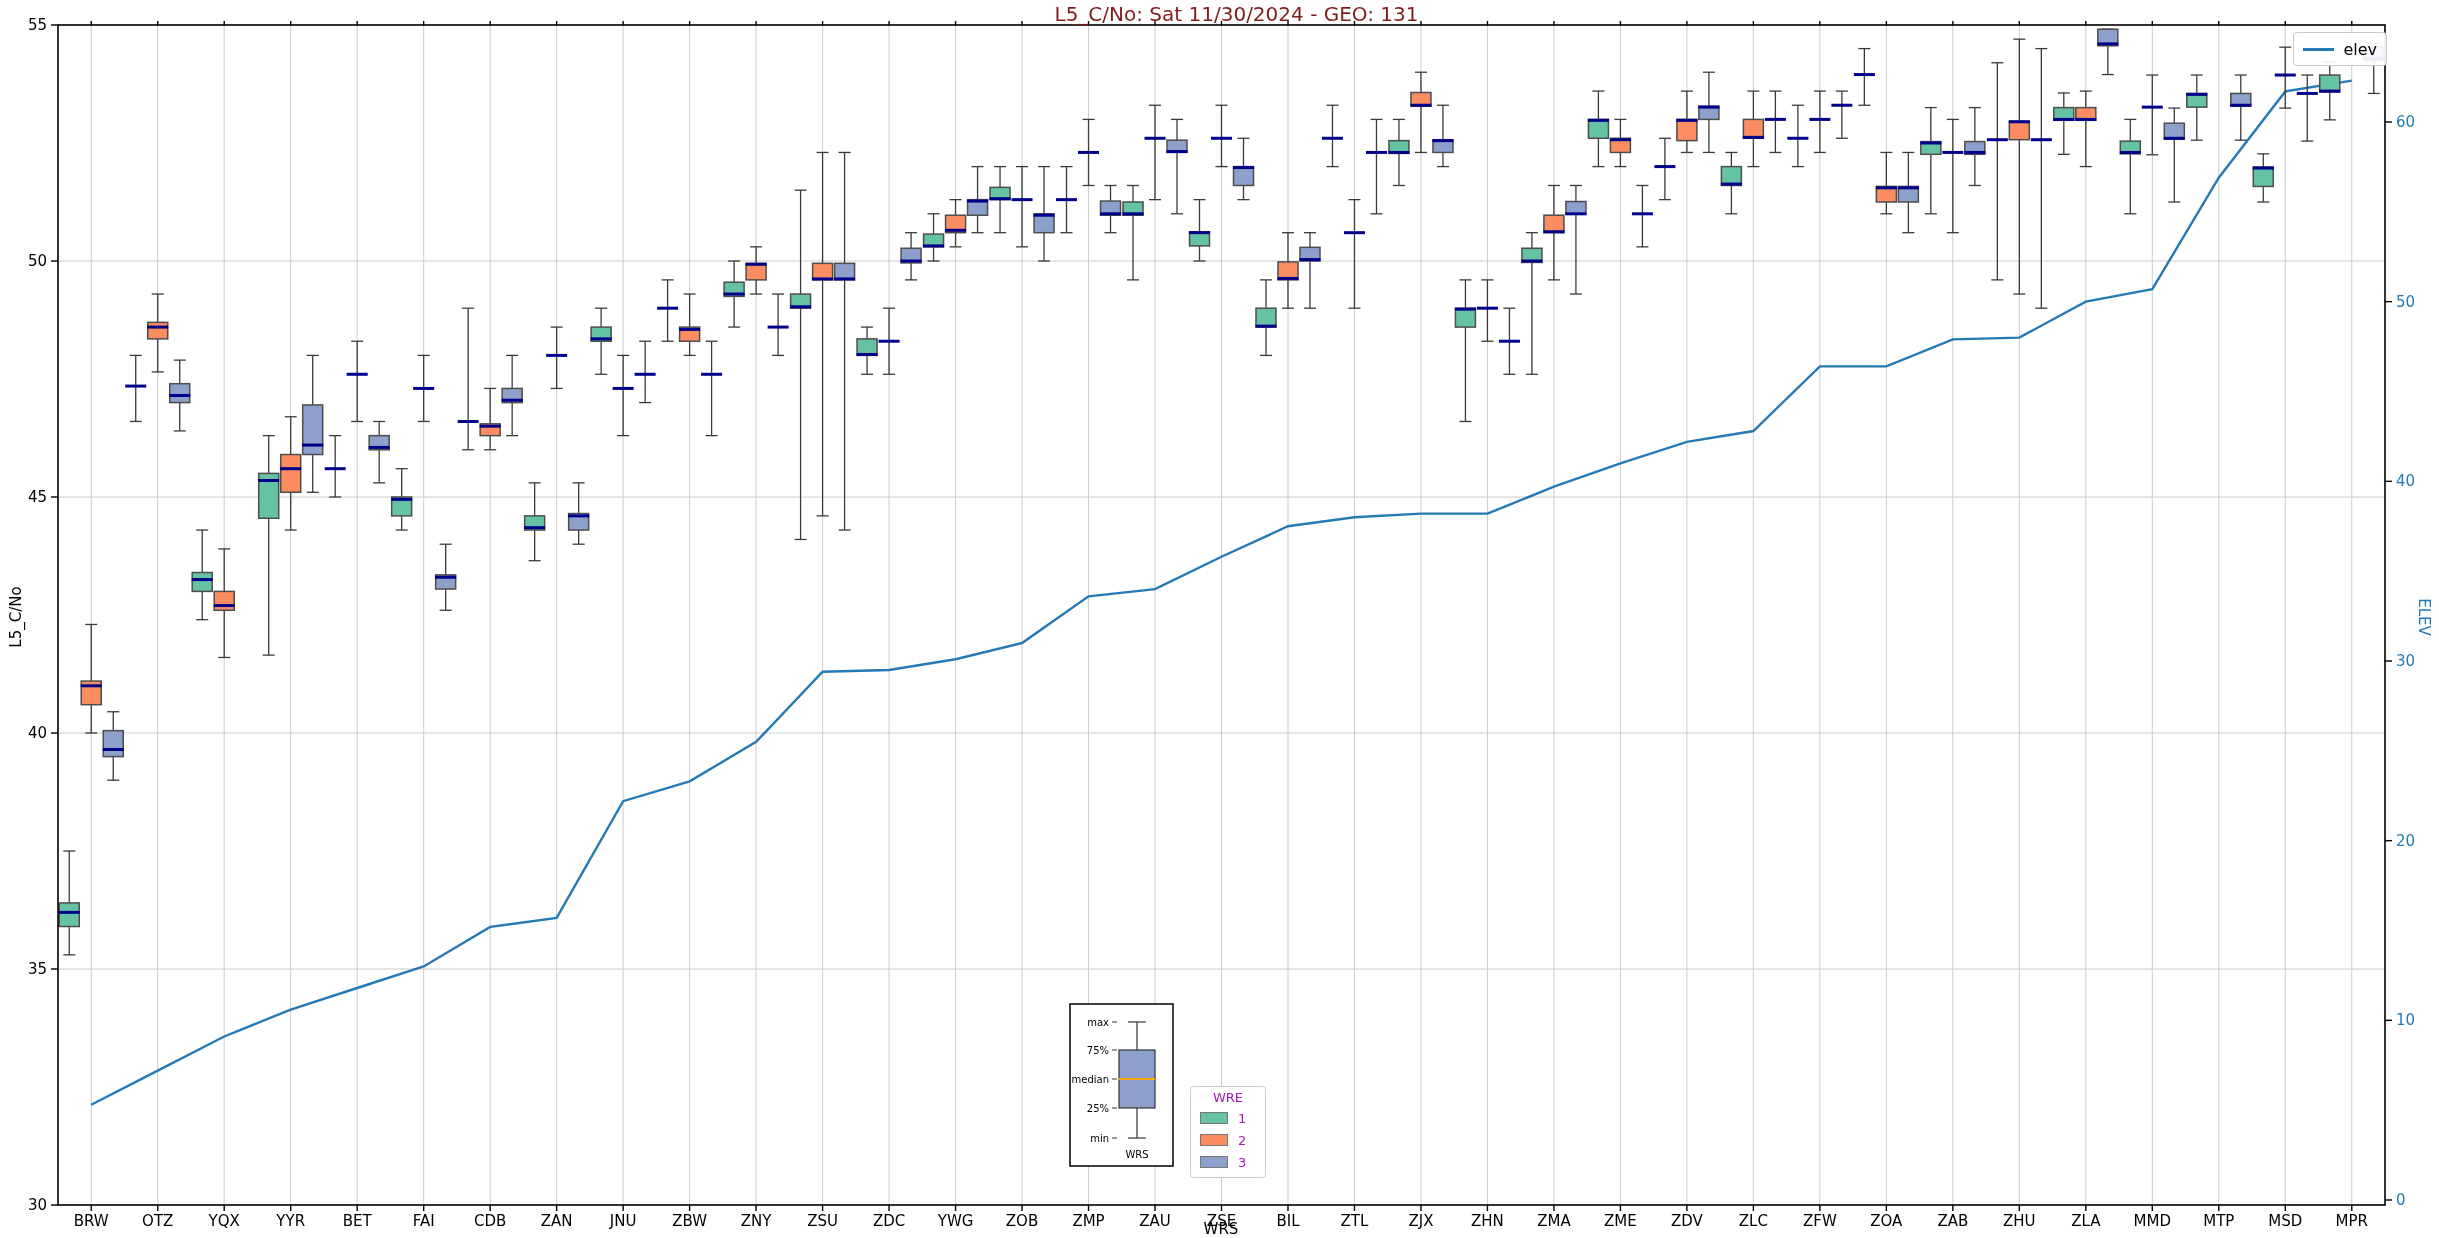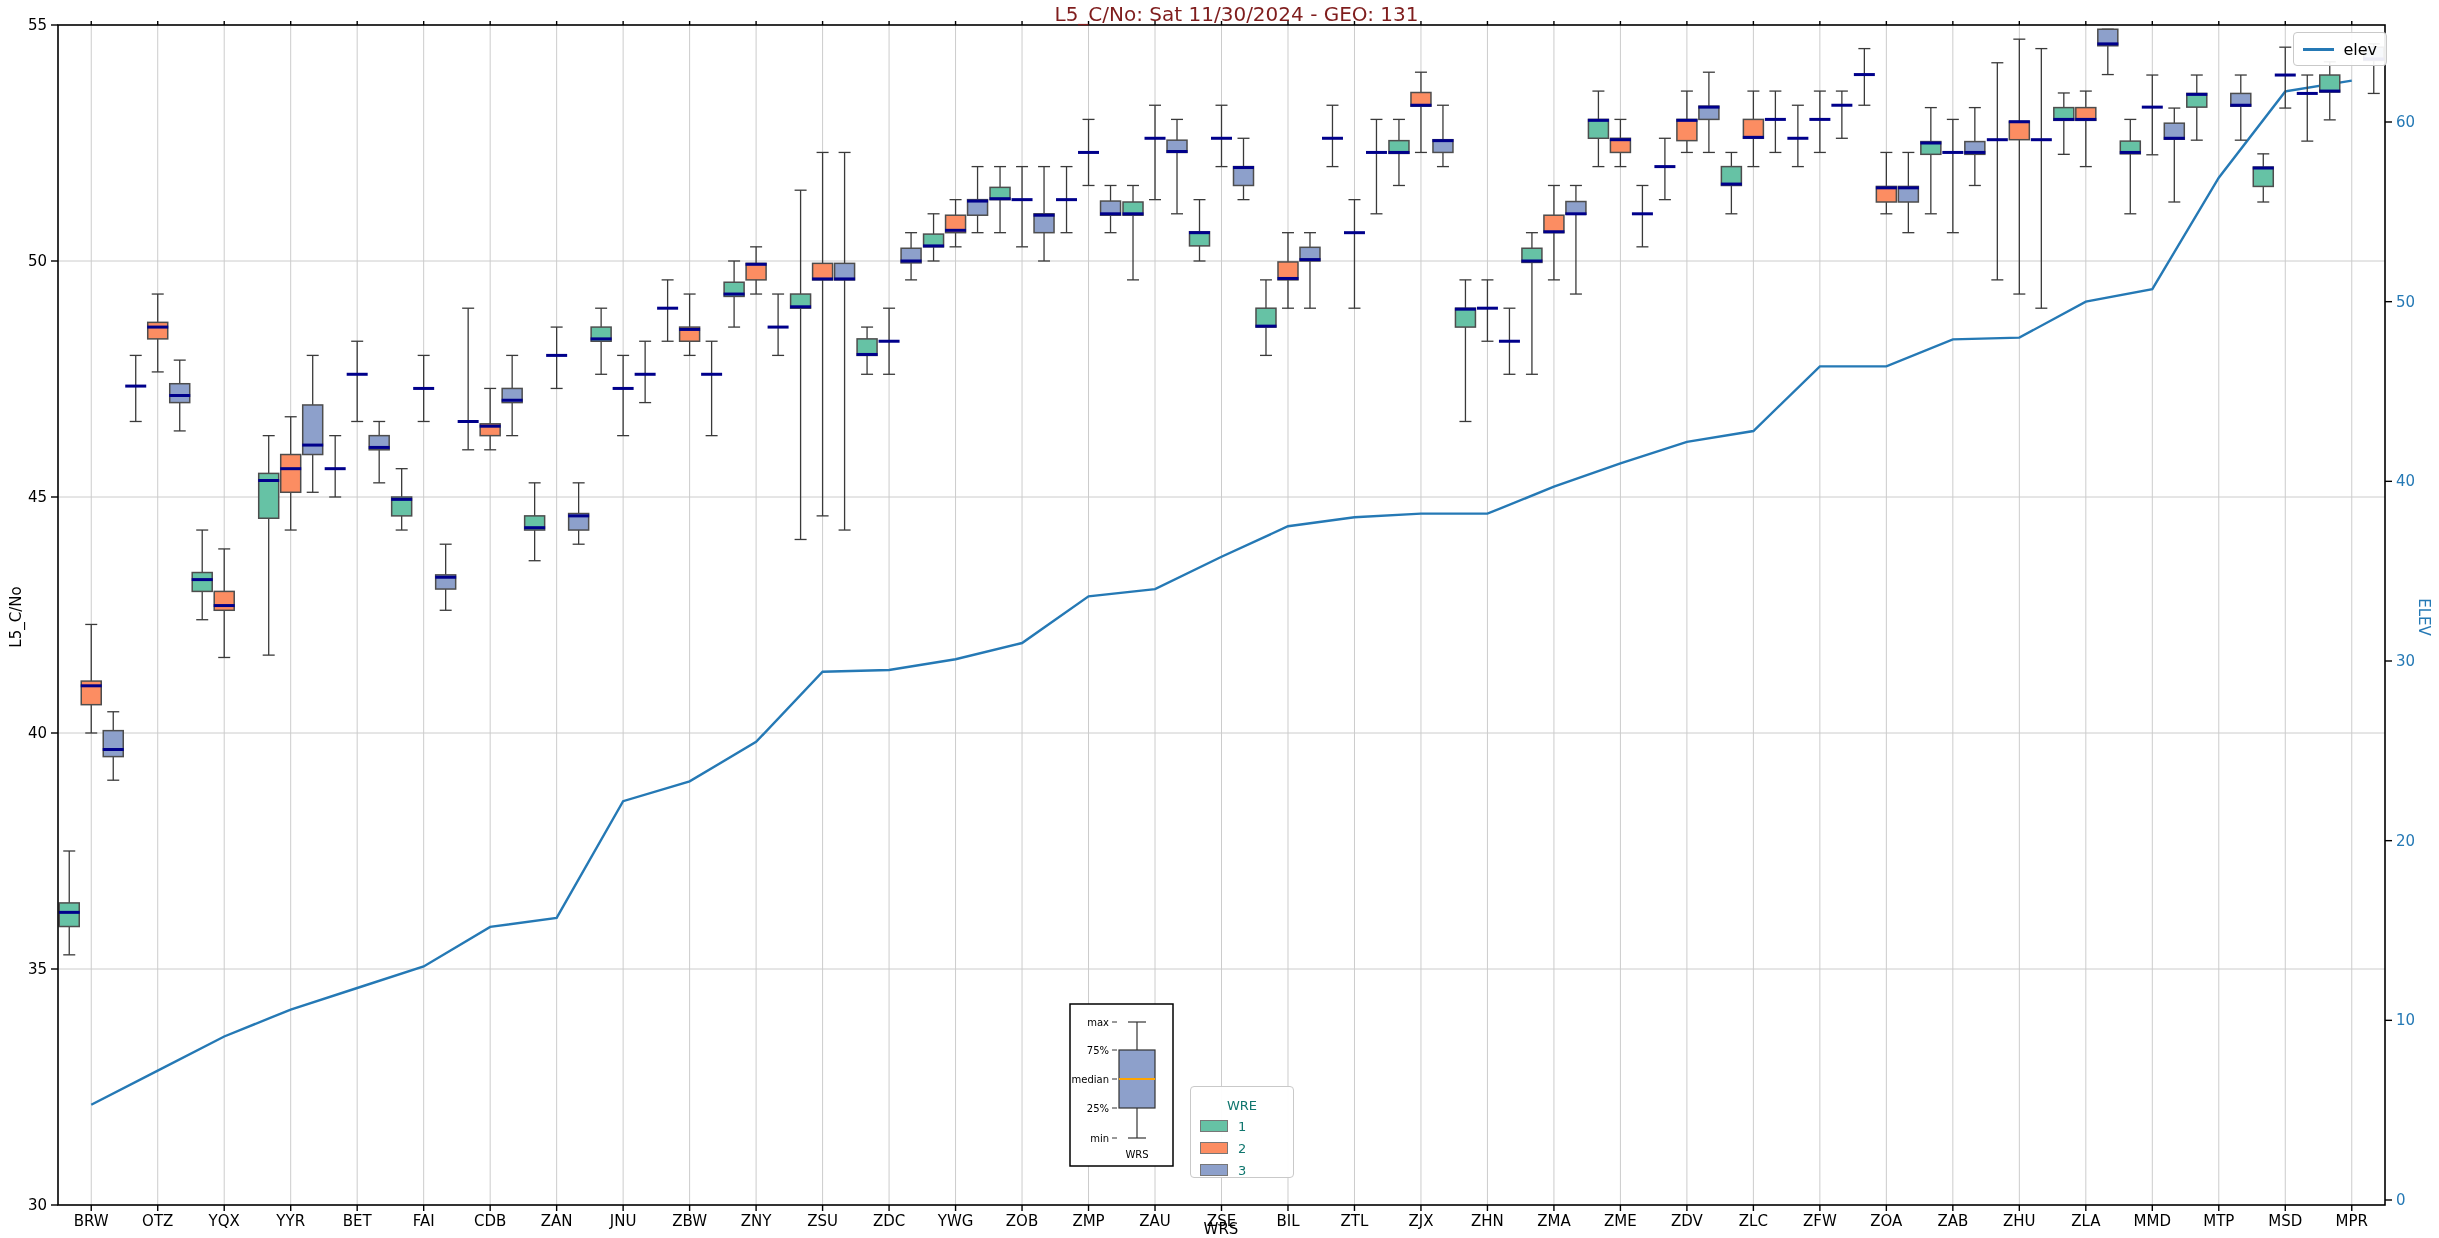--- a/index.html
+++ b/index.html
@@ -14,23 +14,23 @@
   .ylab-right{position:absolute;left:2424px;top:617px;
          transform:translate(-50%,-50%) rotate(90deg);white-space:nowrap;
          font-size:15px;}
   .xlab{position:absolute;left:1221px;top:1229px;transform:translate(-50%,-50%);
          font-size:15px;color:#000;}
   .legend-elev{position:absolute;left:2293px;top:32px;width:94px;height:34px;
          border:1px solid #c9c9c9;border-radius:4px;background:rgba(255,255,255,.92);
          display:flex;align-items:center;box-sizing:border-box;padding:0 9px;gap:9px;}
   .legend-elev .line{display:inline-block;width:34px;height:3px;}
   .legend-elev .lbl{font-size:16px;color:#000;}
-  .legend-wre{position:absolute;left:1190px;top:1086px;width:104px;height:92px;
+  .legend-wre{position:absolute;left:1190px;top:1086px;width:76px;height:92px;
          border:1px solid #c9c9c9;border-radius:4px;background:rgba(255,255,255,.95);
-         box-sizing:border-box;padding:11px 9px;font-size:13px;color:#0f766e;}
+         box-sizing:border-box;padding:3px 9px;font-size:13px;color:#a21caf;}
   .legend-wre .ttl{text-align:center;margin-bottom:2px;}
   .legend-wre .row{display:flex;align-items:center;gap:10px;height:22px;}
   .legend-wre .sw{display:inline-block;width:28px;height:12px;border:1px solid #777;
          box-sizing:border-box;}
 </style>
 </head>
 <body>
 
 <div id="fig">
   <svg id="plot" width="2439" height="1238">

